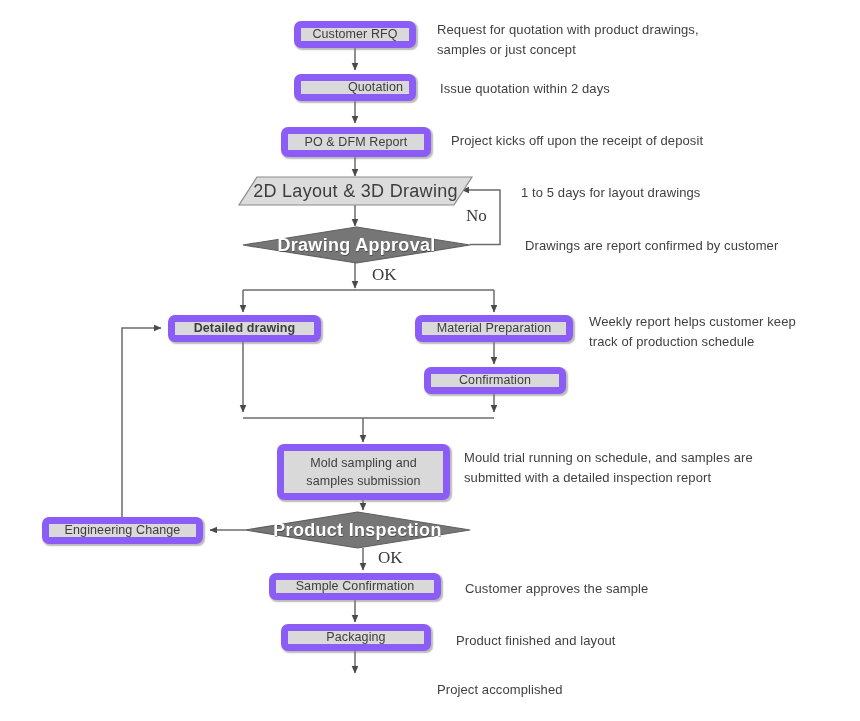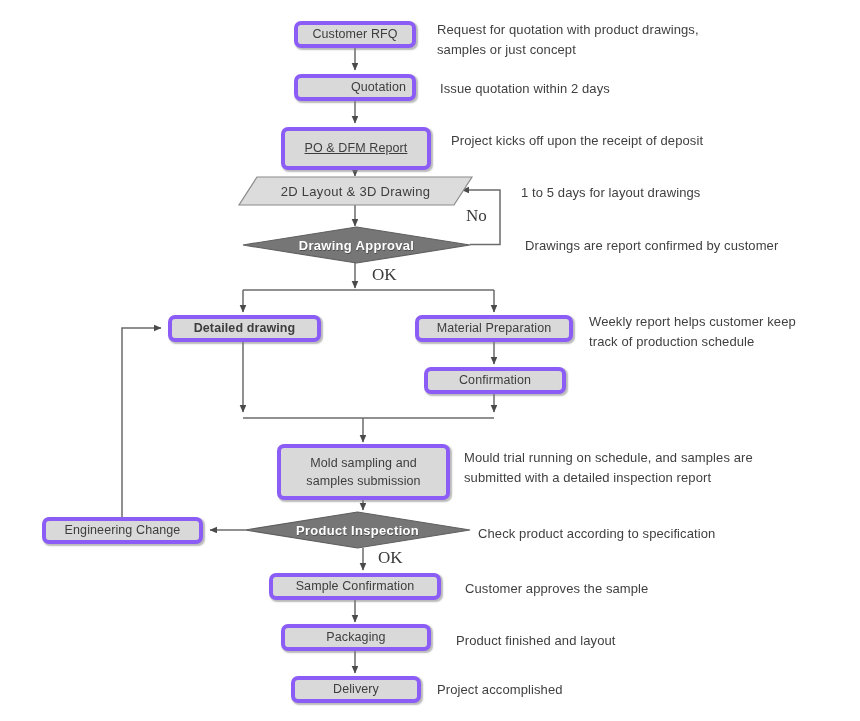--- a/index.html
+++ b/index.html
@@ -19,40 +19,40 @@
     overflow: hidden;
   }
   .node {
     position: absolute;
     box-sizing: border-box;
     display: flex;
     align-items: center;
     justify-content: center;
     text-align: center;
     background: #d9d9d9;
-    border: 4px solid #8b5cf6;
+    border: 7px solid #8b5cf6;
     border-radius: 7px;
     color: #3d3d3d;
     font-size: 12.5px;
     line-height: 1.45;
     letter-spacing: 0.1px;
     box-shadow: 1.5px 1.5px 1.5px rgba(130,130,130,0.55);
   }
   .node span { display: block; padding: 0 6px; }
 
   .shape-svg {
     position: absolute;
     overflow: visible;
   }
   .shape-label {
     position: absolute;
     display: flex;
     align-items: center;
     justify-content: center;
-    font-size: 13px;
+    font-size: 18px;
     letter-spacing: 0.3px;
     pointer-events: none;
   }
   .label-dark {
     color: #ffffff;
     font-weight: bold;
     text-shadow: 0.5px 0.5px 0.5px rgba(0,0,0,0.35);
   }
   .label-light {
     color: #3d3d3d;
@@ -134,21 +134,21 @@
   </svg>
 
   <div class="node" style="left:294px; top:21px; width:122px; height:27px;">
     <span>Customer  RFQ</span>
   </div>
 
   <div class="node" style="left:294px; top:74px; width:122px; height:27px;justify-content:flex-end;">
     <span>Quotation</span>
   </div>
 
-  <div class="node" style="left:281px; top:127px; width:150px; height:43px;text-decoration:underline;">
+  <div class="node" style="left:281px; top:127px; width:150px; height:30px;">
     <span>PO &amp; DFM Report</span>
   </div>
 
   <svg class="shape-svg" style="left:239px; top:177px; width:233px; height:28px;" viewBox="0 0 233 28">
     <polygon points="18,0 233,0 215,28 0,28" fill="#dcdcdc" stroke="#8a8a8a" stroke-width="1.2"></polygon>
   </svg>
   <div class="shape-label label-light" style="left:239px; top:177px; width:233px; height:28px;">
     <span>2D Layout &amp; 3D Drawing</span>
   </div>
 
@@ -188,23 +188,20 @@
   </div>
 
   <div class="node" style="left:269px; top:573px; width:172px; height:27px;">
     <span>Sample Confirmation</span>
   </div>
 
   <div class="node" style="left:281px; top:624px; width:150px; height:27px;">
     <span>Packaging</span>
   </div>
 
-  <div class="node" style="left:291px; top:676px; width:130px; height:27px;">
-    <span>Delivery</span>
-  </div>
 
   <div class="edge-label" style="left:466px; top:206px;">
     <span>No</span>
   </div>
   <div class="edge-label" style="left:372px; top:265px;">
     <span>OK</span>
   </div>
   <div class="edge-label" style="left:378px; top:548px;">
     <span>OK</span>
   </div>
@@ -219,21 +216,20 @@
   <div class="annot" style="left:521px; top:183px; width:330px;">1 to 5 days for layout drawings</div>
 
   <div class="annot" style="left:525px; top:236px; width:330px;">Drawings are report confirmed by customer</div>
 
   <div class="annot" style="left:589px; top:312px; width:262px;">Weekly report helps customer keep
 track of production schedule</div>
 
   <div class="annot" style="left:464px; top:448px; width:390px;">Mould trial running on schedule, and samples are
 submitted with a detailed inspection report</div>
 
-  <div class="annot" style="left:478px; top:524px; width:370px;">Check product according to specification</div>
 
   <div class="annot" style="left:465px; top:579px; width:350px;">Customer approves the sample</div>
 
   <div class="annot" style="left:456px; top:631px; width:350px;">Product finished and layout</div>
 
   <div class="annot" style="left:437px; top:680px; width:350px;">Project accomplished</div>
 
 </div>
 
 </body></html>

